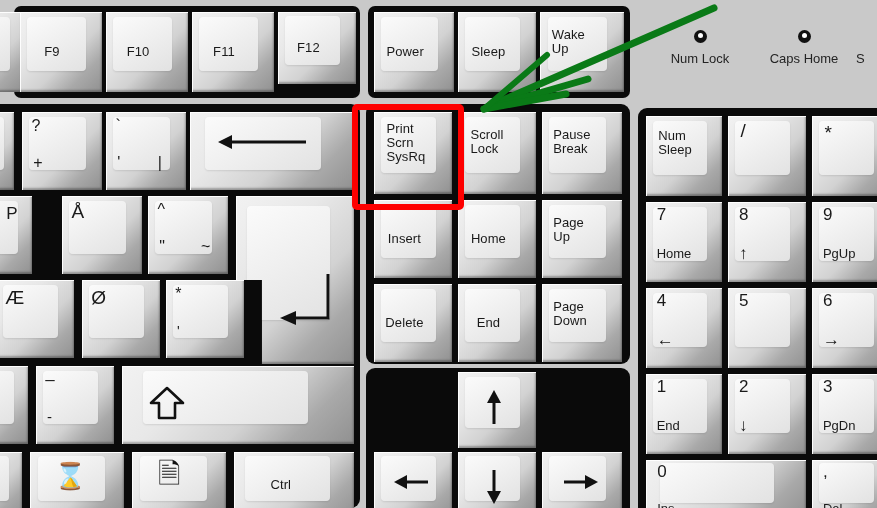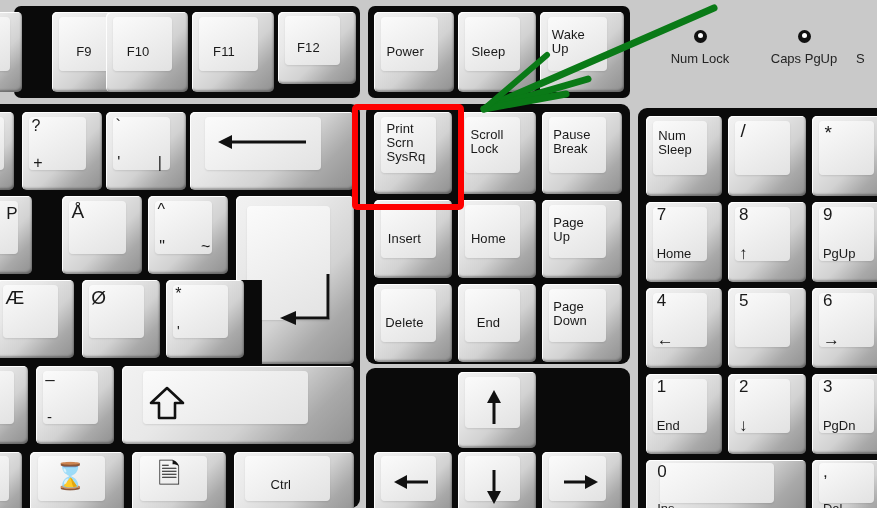--- a/index.html
+++ b/index.html
@@ -17,21 +17,21 @@
   }
   .frame {
     position: absolute;
     background: #0a0a0a;
     border-radius: 7px;
   }
   .frame.soft { border-radius: 9px; }
   
   .cap {
     position: absolute;
-    border-radius: 5px;
+    border-radius: 0;
     background:
       linear-gradient(135deg, #f2f2f2 0%, #e8e8e8 30%, #d2d2d2 58%, #a9a9a9 78%, #909090 100%);
     box-shadow:
       inset 1px 1px 0 rgba(255,255,255,.95),
       inset -1px -2px 2px rgba(0,0,0,.30);
     overflow: hidden;
   }
   
   .cap::before {
     content: "";
@@ -112,21 +112,21 @@
 </style>
 </head>
 <body>
 
 <div id="stage">
 
   <div class="frame" style="left:14px; top:6px; width:346px; height:92px;"></div>
 
   <div class="cap ctr" style="left:-36px; top:12px; width:58px; height:80px;"></div>
 
-  <div class="cap ctr" style="left:20px; top:12px; width:82px; height:80px;margin-left:32px;">
+  <div class="cap ctr" style="left:20px; top:12px; width:82px; height:80px;">
     <span class="lbl">F9</span>
   </div>
   <div class="cap ctr" style="left:106px; top:12px; width:82px; height:80px;">
     <span class="lbl">F10</span>
   </div>
   <div class="cap ctr" style="left:192px; top:12px; width:82px; height:80px;">
     <span class="lbl">F11</span>
   </div>
   <div class="cap ctr" style="left:278px; top:12px; width:78px; height:72px;">
     <span class="lbl">F12</span>
@@ -144,21 +144,21 @@
     <span class="lbl" style="left:14%; top:20%;">Wake
 Up</span>
   </div>
 
   <div class="led-wrap" style="left:648px; top:30px; width:104px;">
     <div class="led"></div>
     <div class="led-label">Num Lock</div>
   </div>
   <div class="led-wrap" style="left:752px; top:30px; width:104px;">
     <div class="led"></div>
-    <div class="led-label">Caps PgUp</div>
+    <div class="led-label">Caps Home</div>
   </div>
   <div class="led-wrap" style="left:856px; top:30px; width:60px; text-align:left;">
     <div class="led-label" style="margin-top:21px;">S</div>
   </div>
 
   <div class="frame soft" style="left:-20px; top:104px; width:380px; height:404px;"></div>
 
   <div class="cap" style="left:-34px; top:112px; width:48px; height:78px;"></div>
 
   <div class="cap" style="left:22px; top:112px; width:80px; height:78px;">

